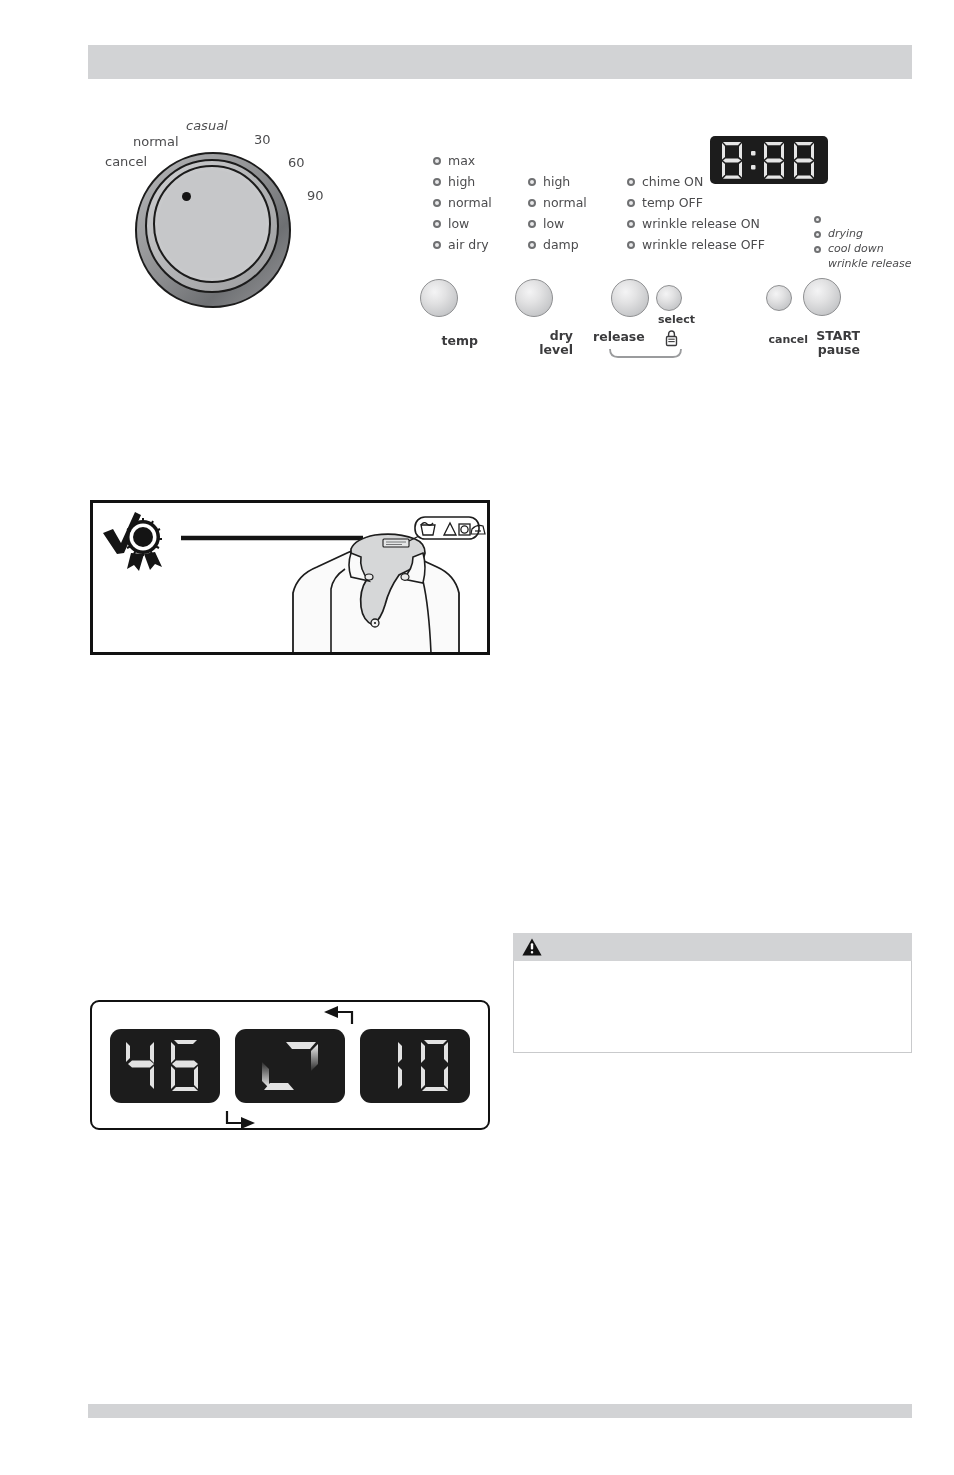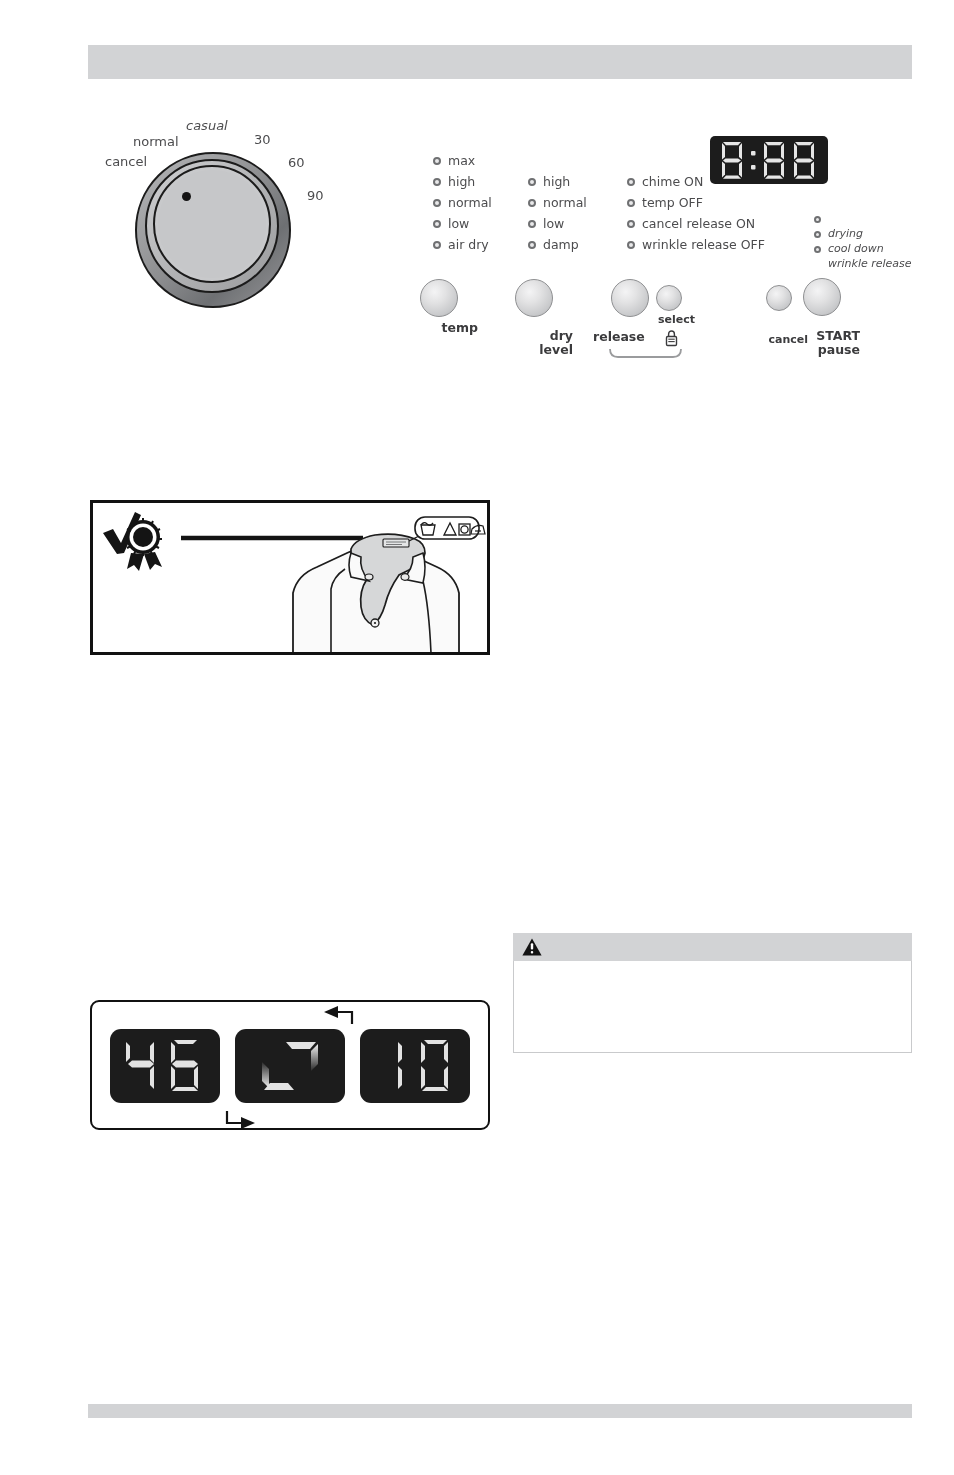--- a/index.html
+++ b/index.html
@@ -268,21 +268,21 @@
       <div class="led-row">
           <span class="led"></span>
           <span class="led-label">chime ON</span>
         </div>
       <div class="led-row">
           <span class="led"></span>
           <span class="led-label">temp OFF</span>
         </div>
       <div class="led-row">
           <span class="led"></span>
-          <span class="led-label">cancel release ON</span>
+          <span class="led-label">wrinkle release ON</span>
         </div>
       <div class="led-row">
           <span class="led"></span>
           <span class="led-label">wrinkle release OFF</span>
         </div>
     </div>
 
     <div class="led-col" style="left:814px; top:212px;">
       <div class="led-row" style="height:15px;">
           <span class="led" style="width:7px;height:7px;"></span>
@@ -334,21 +334,21 @@
             <polygon points="4,18.5 6.5,16.4 19,16.4 22,18.5 19,20.6 6.5,20.6"></polygon>
             <polygon points="3,19.6 6,22 6,32.6 3,35.6"></polygon>
             <polygon points="23,19.6 20,22 20,32.6 23,35.6"></polygon>
             <polygon points="4,36.8 7,33.6 19,33.6 22,36.8"></polygon>
           </g>
         </g>
       </svg>
     </div>
 
     <div class="pbtn" style="left:420px; top:279px; width:38px; height:38px;"></div>
-    <div class="btn-label" style="left:400px; top:321px; width:78px;">temp</div>
+    <div class="btn-label" style="left:400px; top:334px; width:78px;">temp</div>
 
     <div class="pbtn" style="left:515px; top:279px; width:38px; height:38px;"></div>
     <div class="btn-label" style="left:495px; top:329px; width:78px;">dry</div>
     <div class="btn-label" style="left:495px; top:343px; width:78px;">level</div>
 
     <div class="pbtn" style="left:611px; top:279px; width:38px; height:38px;"></div>
     <div class="btn-label" style="left:593px; top:330px; width:74px; text-align:left;">release</div>
 
     <div class="pbtn" style="left:656px; top:285px; width:26px; height:26px;"></div>
     <div class="btn-label small" style="left:645px; top:313px; width:50px;">select</div>

